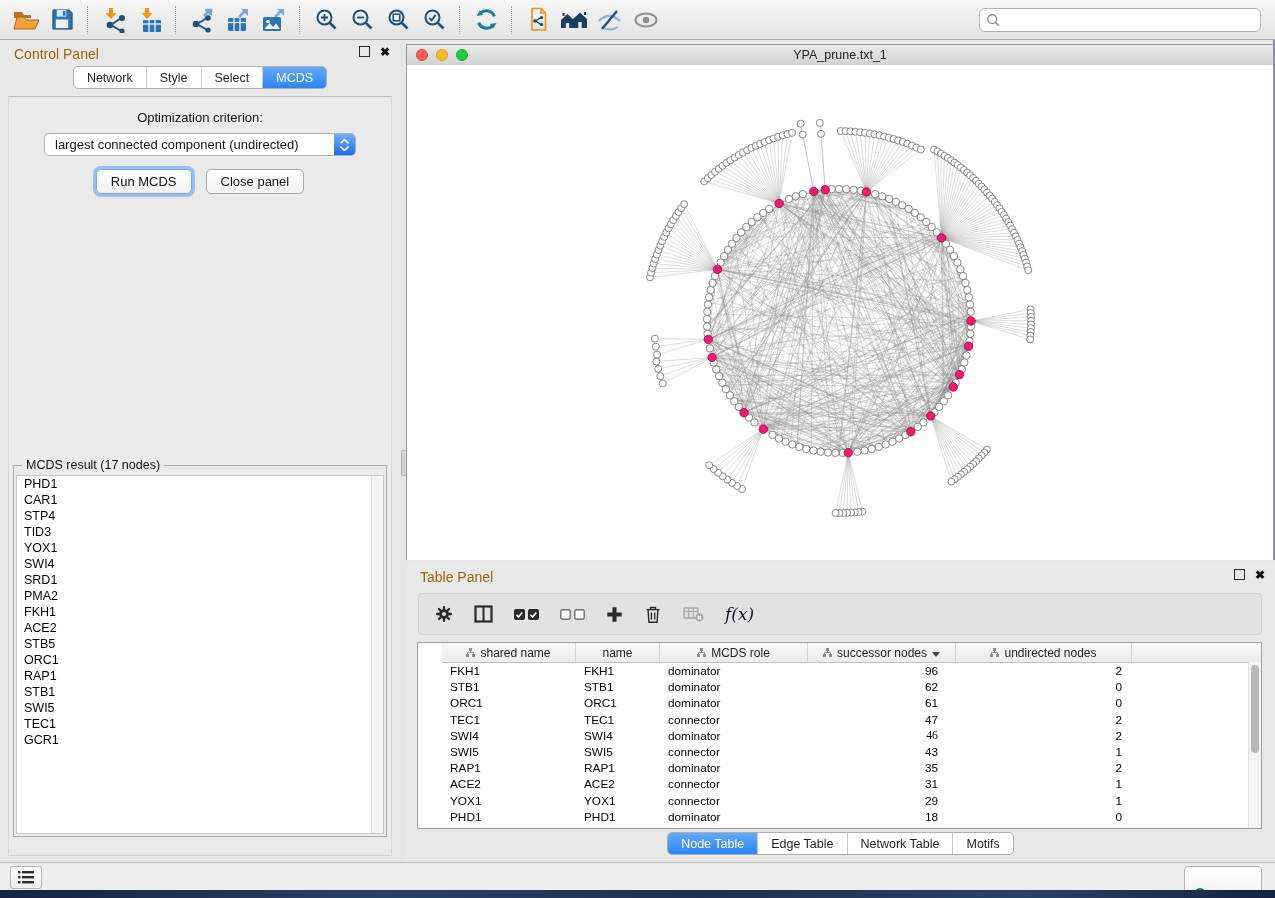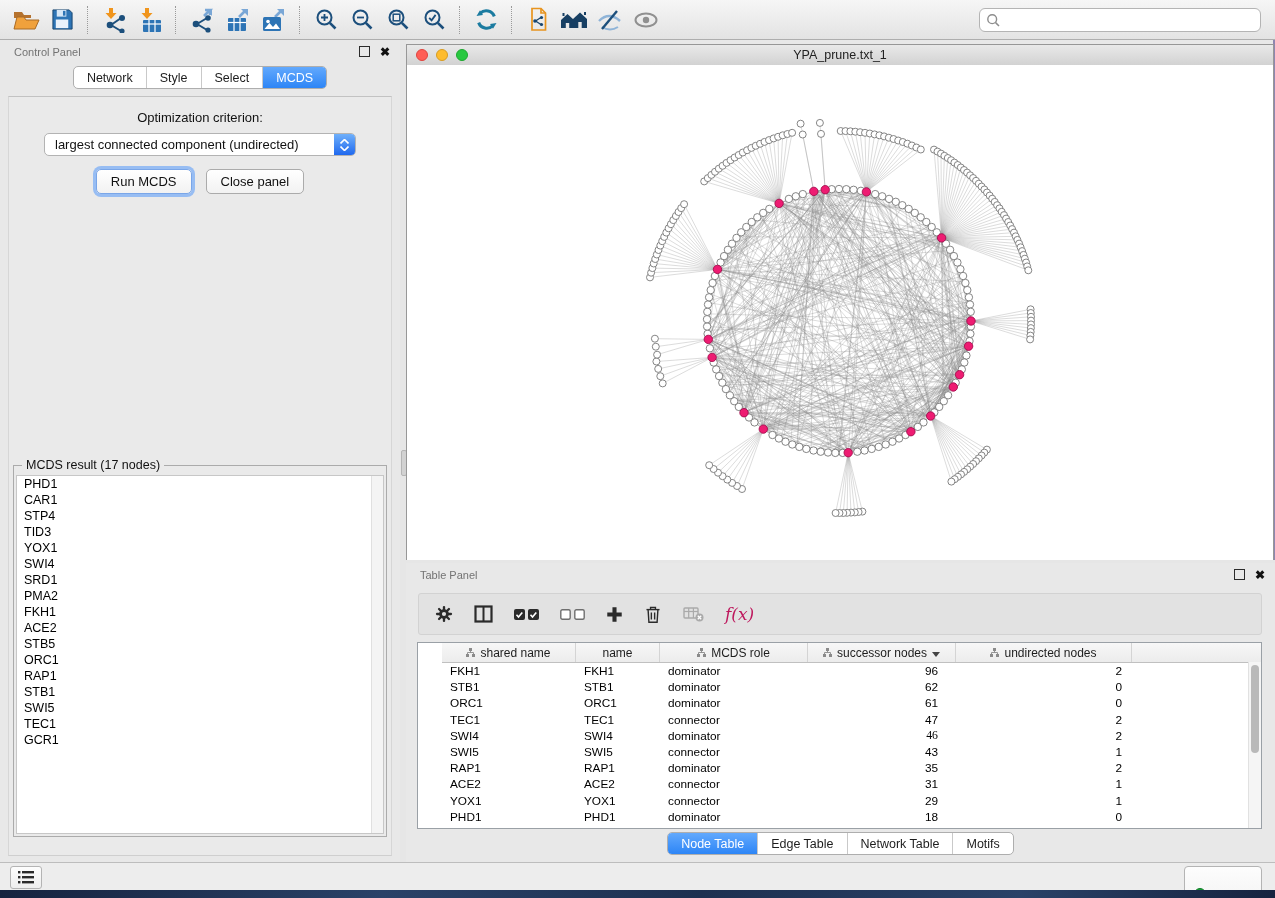--- a/index.html
+++ b/index.html
@@ -11,21 +11,21 @@
     display:flex;align-items:center;padding-left:8px;box-sizing:border-box;}
   .tbtn{width:36px;height:34px;display:flex;align-items:center;justify-content:center;}
   .tsep{width:1px;height:28px;border-left:1px dotted #9a9a9a;margin:0 7px;}
   .search-wrap{position:absolute;right:14px;top:8px;width:282px;height:24px;background:#fff;
     border:1px solid #b4b4b4;border-radius:6px;display:flex;align-items:center;padding-left:6px;box-sizing:border-box;}
   .search-wrap input{border:none;outline:none;flex:1;font-size:12px;background:transparent;height:18px;
     font-family:"Liberation Sans",sans-serif;}
   
   .control-panel{position:absolute;left:0;top:40px;width:400px;height:822px;background:#e8e8e8;}
   .panel-head{position:relative;height:26px;}
-  .panel-title{position:absolute;left:14px;top:6px;font-size:11px;color:#737373;}
+  .panel-title{position:absolute;left:14px;top:6px;font-size:14px;color:#a16207;}
   .panel-ctls{position:absolute;right:10px;top:6px;display:flex;gap:10px;align-items:center;}
   .float-ico{width:9px;height:9px;border:1.6px solid #2b2b2b;display:inline-block;}
   .close-ico{font-size:12px;font-weight:bold;color:#111;line-height:10px;}
   .segbar{display:flex;justify-content:center;}
   .seggroup{display:inline-flex;border:1px solid #aeaeae;border-radius:5px;overflow:hidden;background:#fff;height:21px;}
   .seg{padding:0 13px;font-size:12.5px;color:#1d1d1d;display:flex;align-items:center;border-left:1px solid #c9c9c9;cursor:default;}
   .seg:first-child{border-left:none;}
   .seg.active{background:linear-gradient(#62a9fd,#2d85f6);color:#fff;}
   .cp-inner{position:absolute;left:8px;right:8px;top:56px;bottom:6px;background:#eaeaea;
     border-top:1px solid #c2c2c2;border-left:1px solid #d6d6d6;border-right:1px solid #d6d6d6;border-bottom:1px solid #cfcfcf;}
@@ -57,21 +57,21 @@
   .lights{position:absolute;left:9px;top:4px;display:flex;gap:8px;}
   .light{width:12px;height:12px;border-radius:50%;}
   .net-title{text-align:center;font-size:12.5px;color:#222;line-height:20px;}
   .net-canvas{position:absolute;left:0;top:20px;right:0;bottom:0;background:#fff;}
   .net-canvas svg{position:absolute;left:0;top:0;}
   
   .table-panel{position:absolute;left:406px;top:563px;width:869px;height:299px;background:#e8e8e8;}
   .tp-toolbar{position:absolute;left:12px;right:13px;top:30px;height:42px;background:#e2e2e2;
     border:1px solid #d2d2d2;border-radius:3px;display:flex;align-items:center;gap:21px;padding-left:16px;box-sizing:border-box;}
   .tp-ico{display:flex;align-items:center;justify-content:center;}
-  .fx{font-family:"DejaVu Serif",serif;font-style:italic;font-size:17px;color:#be185d;}
+  .fx{font-family:"DejaVu Serif",serif;font-style:italic;font-size:17px;color:#0f172a;}
   .tp-table{position:absolute;left:11px;right:13px;top:79px;height:187px;background:#fff;
     border:1px solid #9aa0a6;box-sizing:border-box;overflow:hidden;padding-left:24px;}
   .thead{display:flex;height:19px;background:linear-gradient(#f7f7f7,#ececec);border-bottom:1px solid #c0c0c0;}
   .th{display:flex;align-items:center;justify-content:center;gap:5px;border-right:1px solid #d4d4d4;
     font-size:12px;color:#1d1d1d;box-sizing:border-box;}
   .tbody .trow{display:flex;height:16.2px;align-items:center;}
   .td{font-size:11.8px;color:#000;box-sizing:border-box;white-space:nowrap;overflow:hidden;}
   .td.la{padding-left:8px;text-align:left;}
   .td.ra{text-align:right;}
   .vscroll{position:absolute;right:0;top:19px;bottom:0;width:12px;background:#f5f5f5;border-left:1px solid #e1e1e1;}

